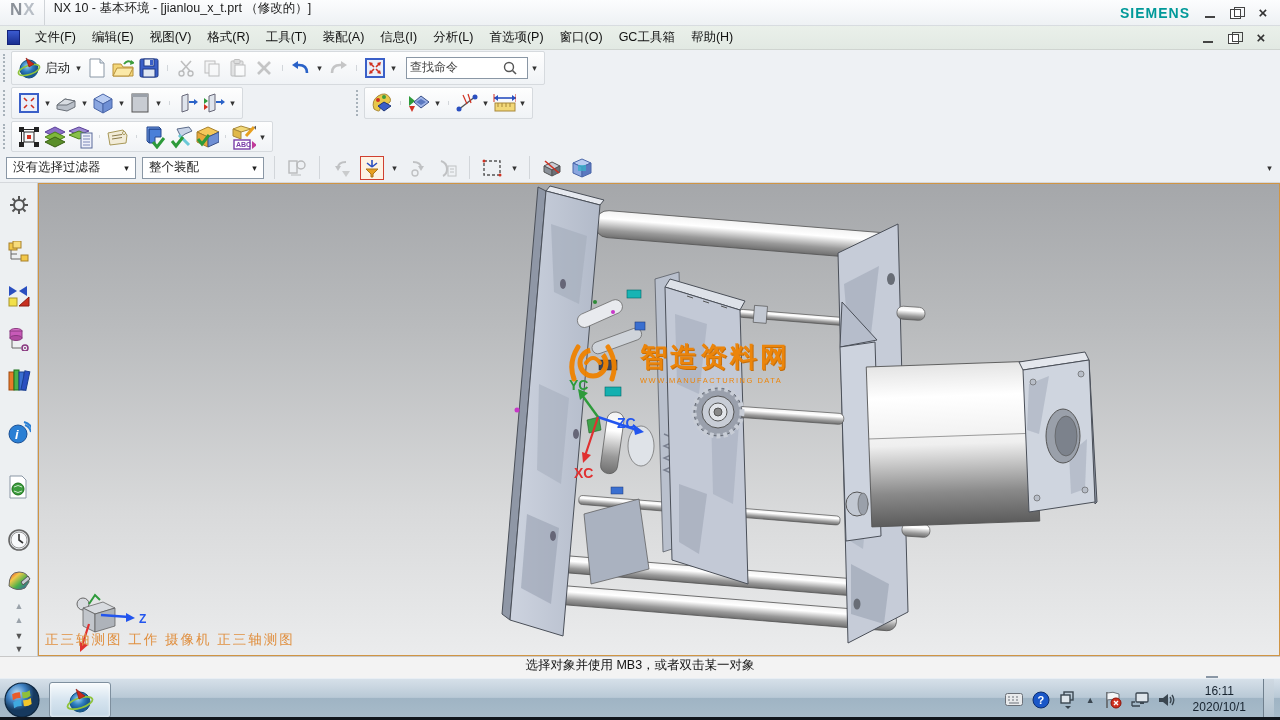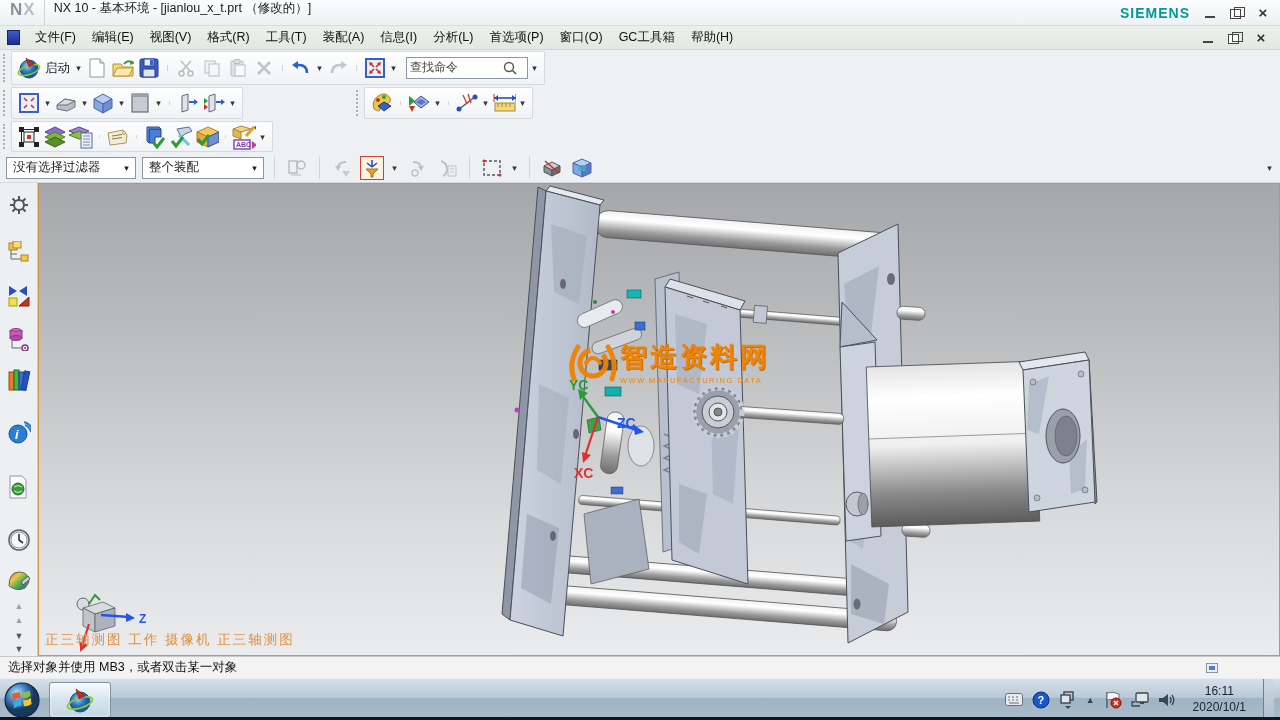--- a/index.html
+++ b/index.html
@@ -51,28 +51,28 @@
   
   .main { position:relative; height:473px; display:flex; }
   .resbar { width:38px; background:#edf0f2; border-right:1px solid #c9ccd0; position:relative; }
   .rbi { position:absolute; left:7px; width:24px; height:24px; display:flex; align-items:center; justify-content:center; }
   .rscroll { position:absolute; left:0; width:38px; text-align:center; font-size:9px; color:#9aa2aa; }
   .rscroll.dark { color:#555; }
 
   .viewport { position:relative; flex:1; border:1px solid #d09544; background:linear-gradient(#a5a7aa 0%, #b9bbbd 30%, #d9dadb 70%, #ebeced 100%); overflow:hidden; }
   .viewport svg.model { position:absolute; inset:0; }
 
-  .watermark { position:absolute; left:527px; top:155px; display:flex; align-items:flex-start; gap:0; opacity:.95; pointer-events:none; }
+  .watermark { position:absolute; left:527px; top:155px; display:flex; align-items:flex-start; gap:20px; opacity:.95; pointer-events:none; }
   .wm-text .wm-title { font-size:27px; font-weight:bold; color:#ef8200; letter-spacing:3px; text-shadow:1px 1px 0 #c66a00; }
   .wm-text .wm-sub { font-size:7.5px; color:#ef8200; letter-spacing:1.5px; margin-top:1px; }
 
   .viewlabel { position:absolute; left:6px; bottom:6px; color:#e08f3f; font-size:13.5px; letter-spacing:2px; }
 
   
-  .statusbar { height:22px; background:#f3f3f3; border-top:1px solid #c8c8c8; display:flex; align-items:center; padding:0 8px; font-size:12.5px; color:#111; }
+  .statusbar { height:22px; background:#f3f3f3; border-top:1px solid #c8c8c8; display:flex; align-items:center; padding:0 8px; font-size:12.5px; color:#111;flex-direction:column; }
   .statusbar .sb-right { margin-left:auto; margin-right:52px; }
   .clipwin { width:16px; height:14px; position:relative; }
   .clipwin::before { content:""; position:absolute; inset:2px; border:1px solid #8a97a5; background:#e8eef6; }
   .clipwin::after { content:""; position:absolute; inset:5px; background:#4a7fd0; }
 
   
   .taskbar { height:42px; background:linear-gradient(#d6e0e9 0%, #b9c9d6 45%, #9fb4c4 46%, #a9bcca 100%); border-top:1px solid #e8eef4; display:flex; align-items:center; position:relative; }
   .taskbar::after { content:""; position:absolute; left:0; right:0; bottom:0; height:3px; background:#11161c; }
   .startorb { width:38px; height:38px; margin-left:3px; }
   .taskbtn { width:62px; height:36px; margin-left:8px; border:1px solid #7e8f9e; border-radius:3px; background:linear-gradient(#f8fbfd,#d6e4ef 50%,#c2d5e4); box-shadow:inset 0 0 3px #fff; display:flex; align-items:center; justify-content:center; }

